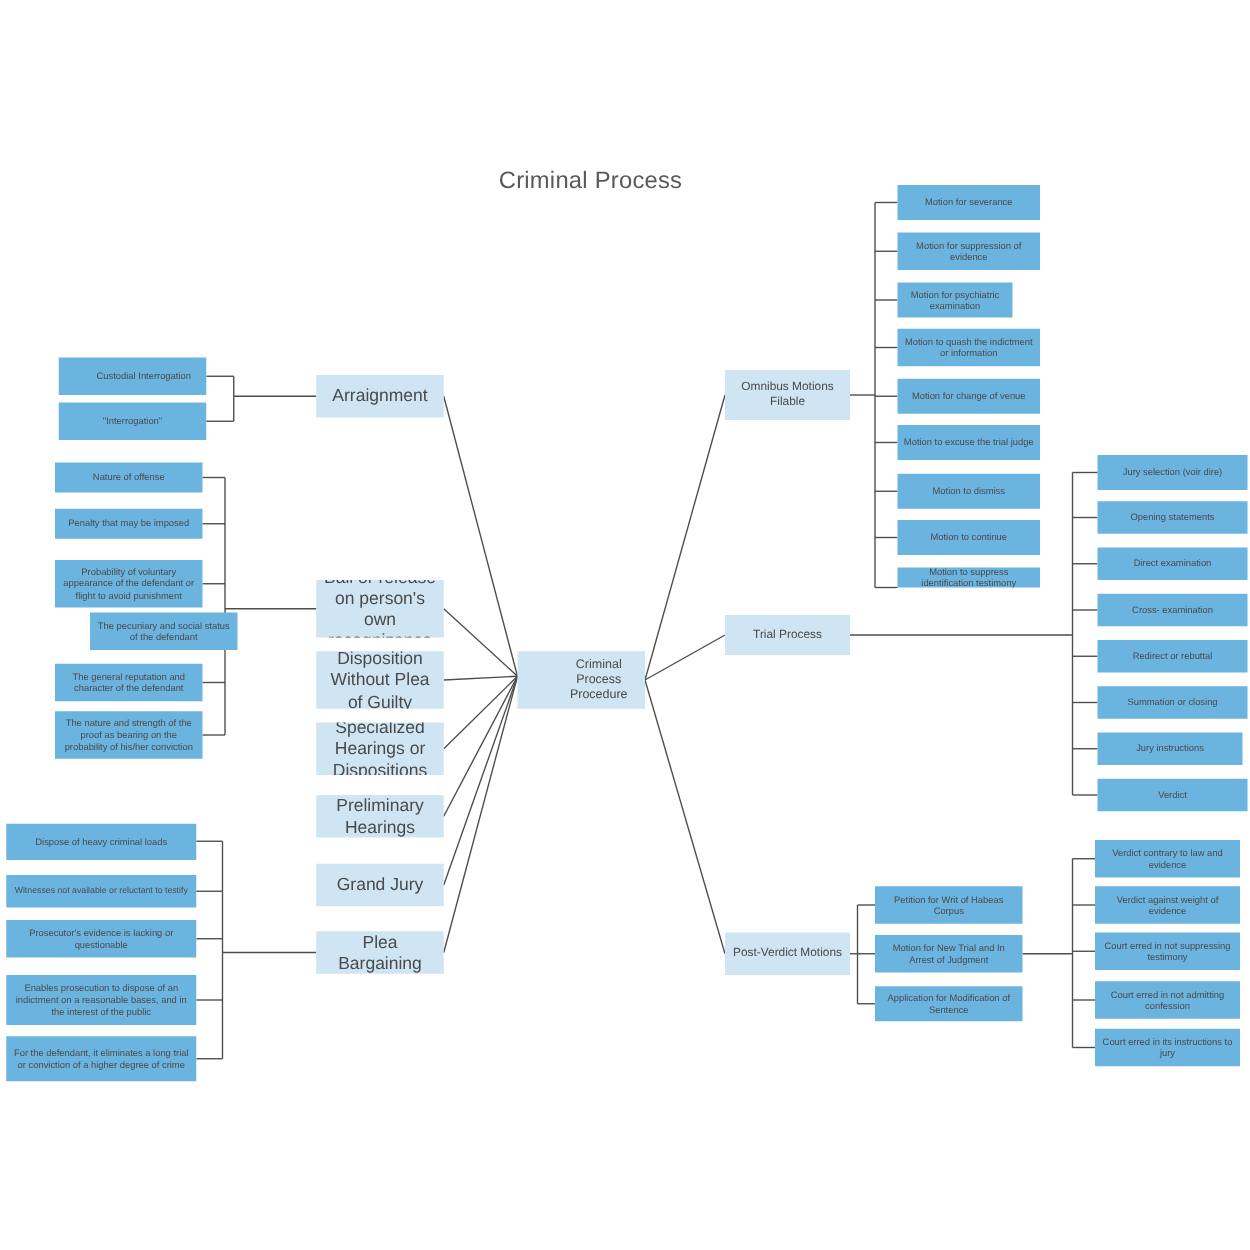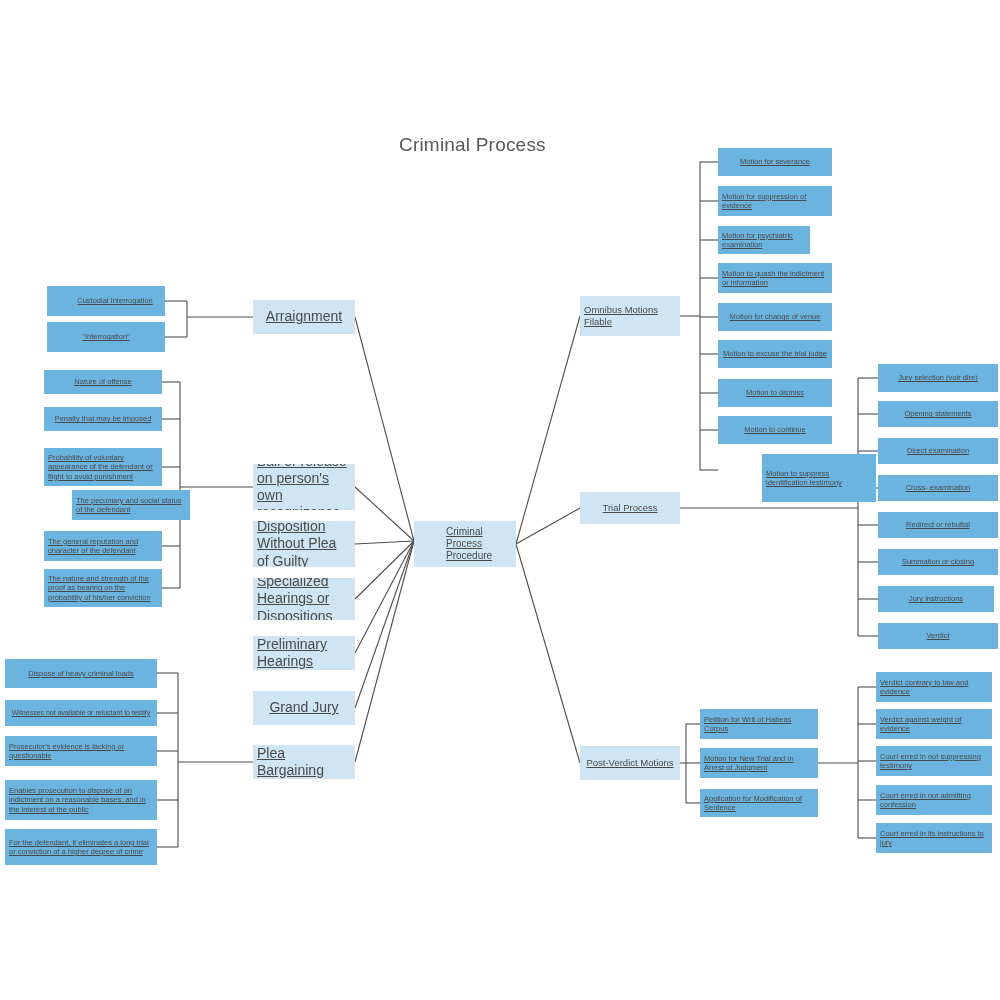--- a/index.html
+++ b/index.html
@@ -4,22 +4,22 @@
 <style>
   html,body{margin:0;padding:0;background:#ffffff;}
   body{width:1000px;height:1000px;position:relative;overflow:hidden;
        font-family:"Liberation Sans","DejaVu Sans",sans-serif;
        -webkit-font-smoothing:antialiased;}
   #stage{position:absolute;left:0;top:0;width:1000px;height:1000px;}
   #wires{position:absolute;left:0;top:0;width:1000px;height:1000px;}
   .title{position:absolute;color:#595959;font-size:19px;letter-spacing:.2px;
          white-space:nowrap;}
   .node{position:absolute;box-sizing:border-box;display:flex;align-items:center;
-        justify-content:center;text-align:left;color:#4a4a4a;line-height:1.22;
-        padding:2px 4px;overflow:hidden;text-decoration:underline;}
+        justify-content:center;text-align:center;color:#4a4a4a;line-height:1.22;
+        padding:2px 4px;overflow:hidden;}
   .node.leaf{background:#6cb4e0;font-size:7.5px;}
   .node.branch{background:#cfe5f3;font-size:9.5px;}
   .node.center{background:#cfe5f3;font-size:10px;padding-left:32px;}
   .node.mid{background:#cfe5f3;font-size:14px;}
 </style>
 </head>
 <body>
 
 <div id="stage">
 
@@ -132,21 +132,21 @@
   <div class="node branch" style="left:580px;top:746px;width:100px;height:34px;">Post-Verdict Motions</div>
 
   <div class="node leaf" style="left:718px;top:148px;width:114px;height:28px;">Motion for severance</div>
   <div class="node leaf" style="left:718px;top:186px;width:114px;height:30px;">Motion for suppression of evidence</div>
   <div class="node leaf" style="left:718px;top:226px;width:92px;height:28px;">Motion for psychiatric examination</div>
   <div class="node leaf" style="left:718px;top:263px;width:114px;height:30px;">Motion to quash the indictment or information</div>
   <div class="node leaf" style="left:718px;top:303px;width:114px;height:28px;">Motion for change of venue</div>
   <div class="node leaf" style="left:718px;top:340px;width:114px;height:28px;">Motion to excuse the trial judge</div>
   <div class="node leaf" style="left:718px;top:379px;width:114px;height:28px;">Motion to dismiss</div>
   <div class="node leaf" style="left:718px;top:416px;width:114px;height:28px;">Motion to continue</div>
-  <div class="node leaf" style="left:718px;top:454px;width:114px;height:48px;margin-left:44px;">Motion to suppress identification testimony</div>
+  <div class="node leaf" style="left:718px;top:454px;width:114px;height:16px;">Motion to suppress identification testimony</div>
 
   <div class="node leaf" style="left:878px;top:364px;width:120px;height:28px;">Jury selection (voir dire)</div>
   <div class="node leaf" style="left:878px;top:401px;width:120px;height:26px;">Opening statements</div>
   <div class="node leaf" style="left:878px;top:438px;width:120px;height:26px;">Direct examination</div>
   <div class="node leaf" style="left:878px;top:475px;width:120px;height:26px;">Cross- examination</div>
   <div class="node leaf" style="left:878px;top:512px;width:120px;height:26px;">Redirect or rebuttal</div>
   <div class="node leaf" style="left:878px;top:549px;width:120px;height:26px;">Summation or closing</div>
   <div class="node leaf" style="left:878px;top:586px;width:116px;height:26px;">Jury instructions</div>
   <div class="node leaf" style="left:878px;top:623px;width:120px;height:26px;">Verdict</div>
 

